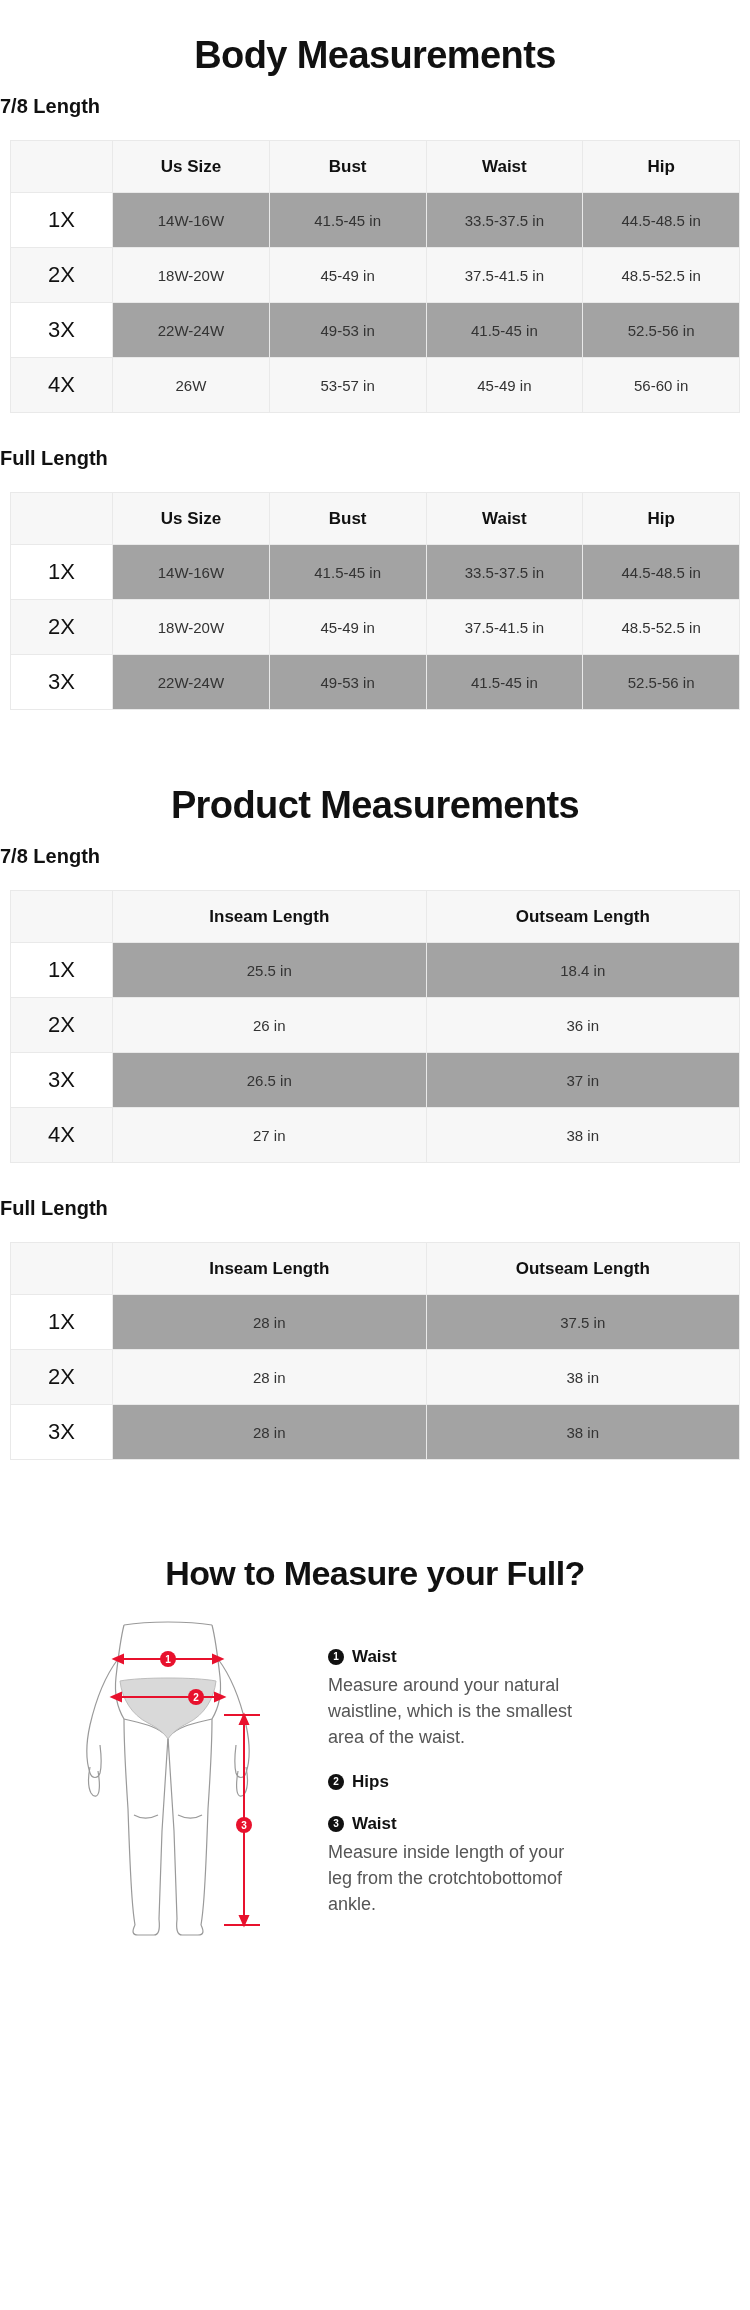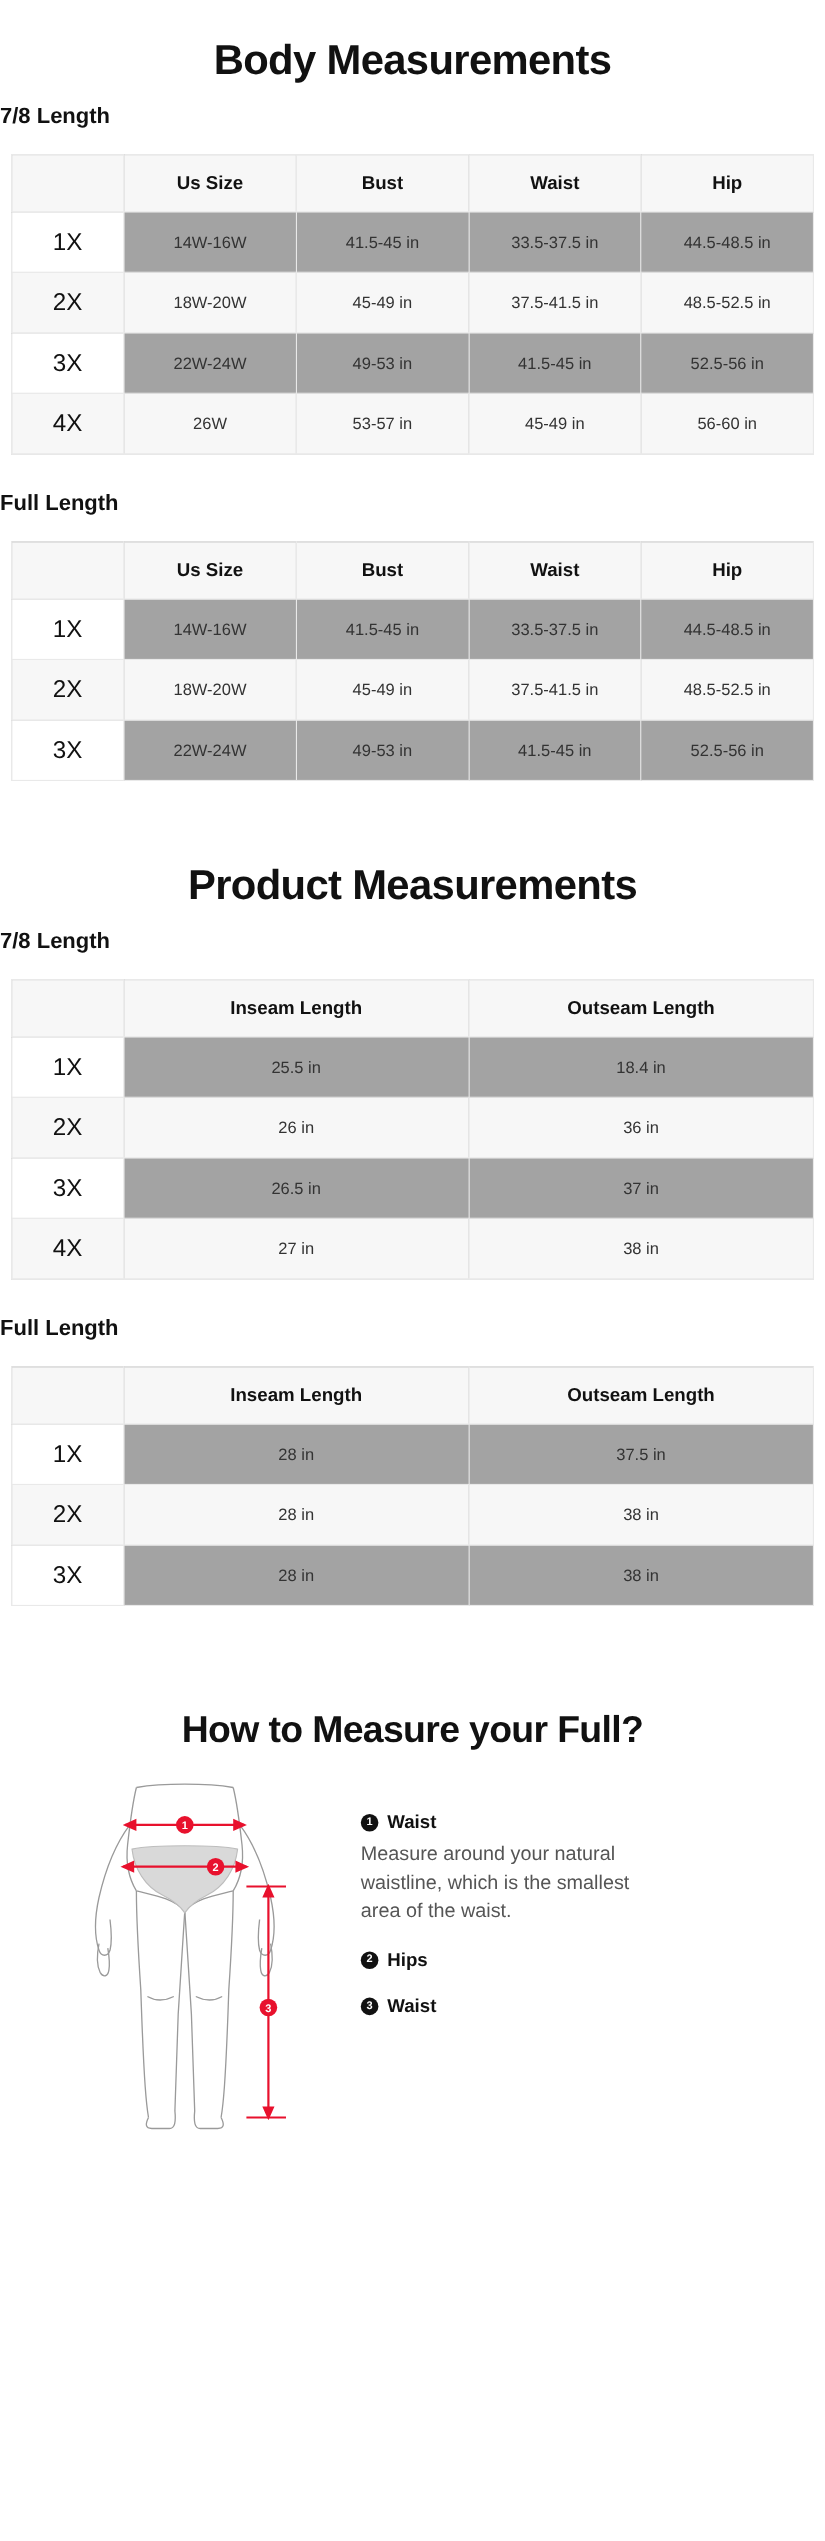--- a/index.html
+++ b/index.html
@@ -429,18 +429,19 @@
             <span class="badge">2</span>
             <span class="m-title">Hips</span>
           </div>
         </div>
 
         <div class="m-item">
           <div class="m-item-head">
             <span class="badge">3</span>
             <span class="m-title">Waist</span>
           </div>
+          <div class="m-desc">Measure inside length of your leg from the crotchtobottomof ankle.</div>
         </div>
       </div>
     </div>
   </section>
 
 </div>
 
 </body></html>

